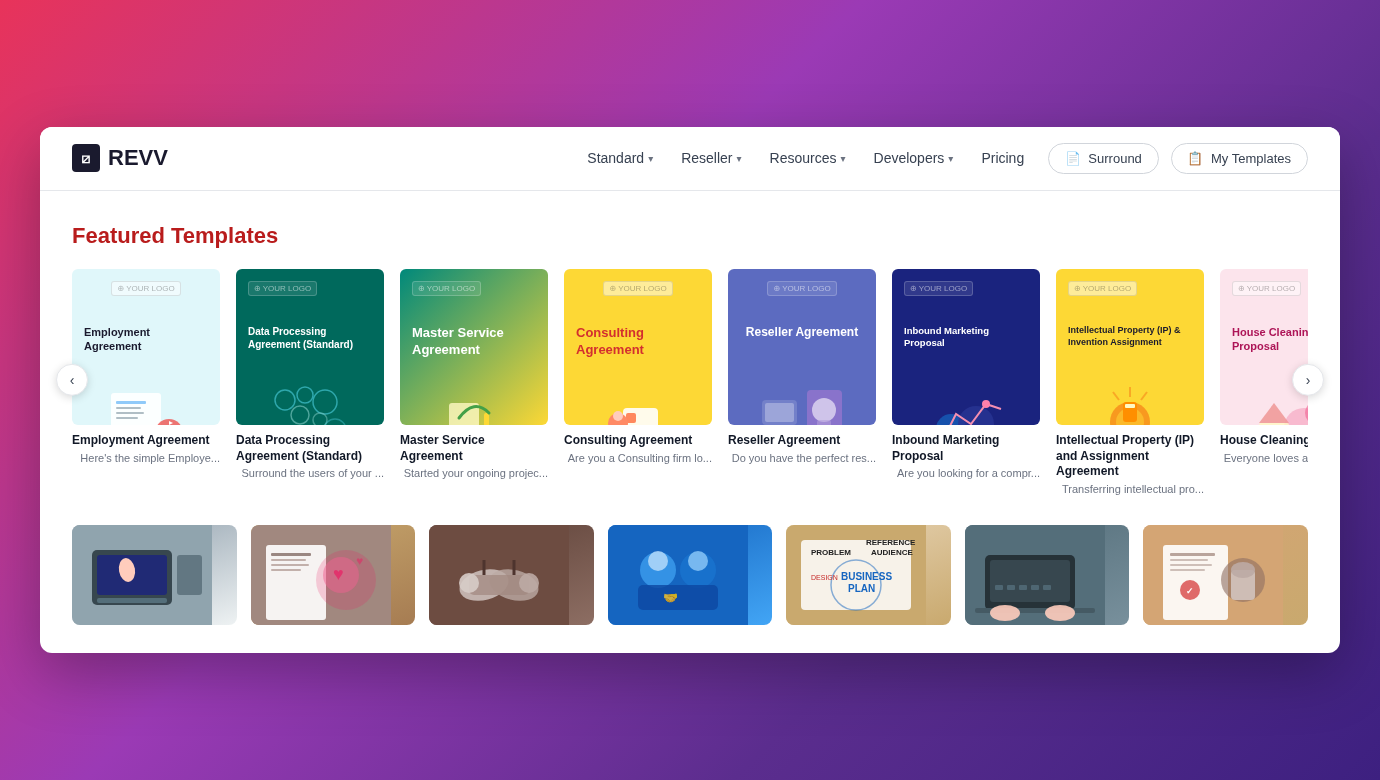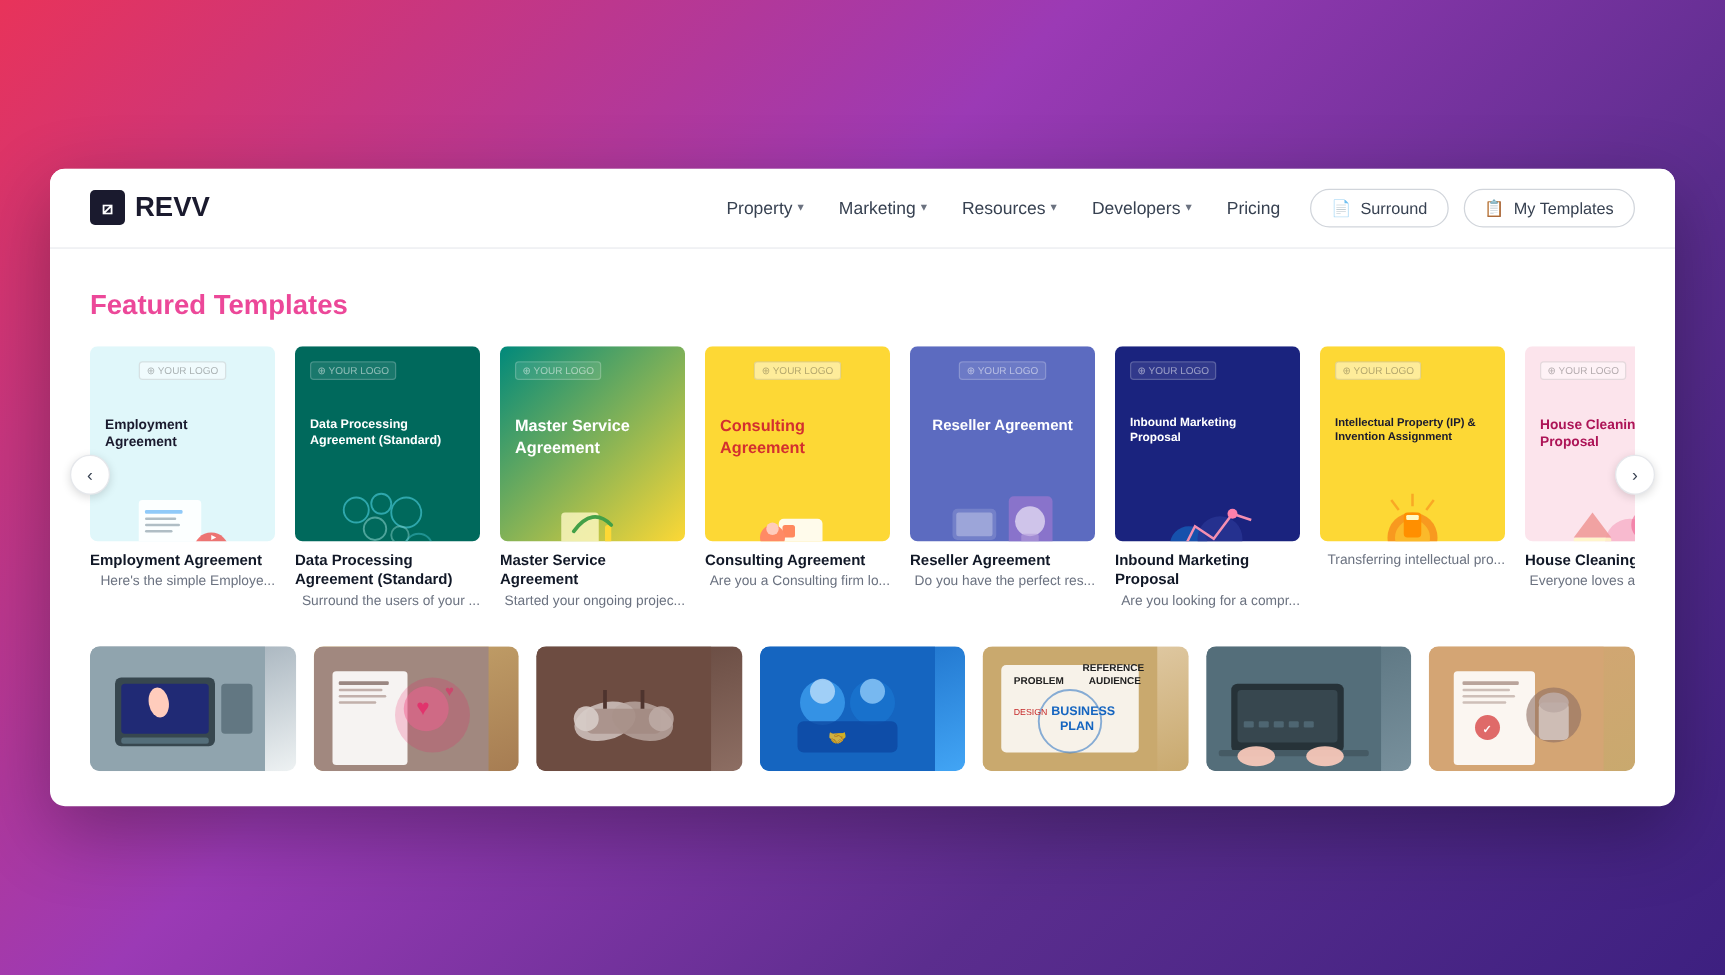--- a/index.html
+++ b/index.html
@@ -87,21 +87,21 @@
       gap: 7px;
     }
     
     .content {
       padding: 32px 32px 0;
       background: white;
     }
     .section-title {
       font-size: 22px;
       font-weight: 700;
-      color: #ec4899;
+      color: #b91c1c;
       margin-bottom: 20px;
     }
     
     .carousel-wrapper {
       position: relative;
     }
     .carousel-track {
       display: flex;
       gap: 16px;
       overflow: hidden;
@@ -245,27 +245,27 @@
 <div class="main-container">
 
   <nav class="navbar">
     <a class="logo" href="#">
       <div class="logo-icon">⧄</div>
       <span>REVV</span>
     </a>
     <ul class="nav-links">
       <li>
         <a href="#">
-          <span>Property</span>
+          <span>Standard</span>
           <span class="chevron">▾</span>
         </a>
       </li>
       <li>
         <a href="#">
-          <span>Marketing</span>
+          <span>Reseller</span>
           <span class="chevron">▾</span>
         </a>
       </li>
       <li>
         <a href="#">
           <span>Resources</span>
           <span class="chevron">▾</span>
         </a>
       </li>
       <li>
@@ -420,20 +420,21 @@
                 <circle cx="45" cy="45" r="20" fill="#f57f17" opacity="0.7"></circle>
                 <circle cx="45" cy="45" r="14" fill="#fbc02d" opacity="0.8"></circle>
                 <rect x="38" y="25" width="14" height="20" rx="3" fill="#ff8f00"></rect>
                 <rect x="40" y="27" width="10" height="4" rx="1" fill="#fff9c4"></rect>
                 <line x1="45" y1="10" x2="45" y2="20" stroke="#f9a825" stroke-width="2"></line>
                 <line x1="28" y1="15" x2="34" y2="23" stroke="#f9a825" stroke-width="2"></line>
                 <line x1="62" y1="15" x2="56" y2="23" stroke="#f9a825" stroke-width="2"></line>
               </svg>
             </div>
           </div>
+          <div class="card-name">Intellectual Property (IP) and Assignment Agreement</div>
           <div class="card-desc">Transferring intellectual pro...</div>
         </div>
 
         <div class="template-card">
           <div class="card-thumb card-houseclean">
             <span class="card-logo-placeholder">⊕ YOUR LOGO</span>
             <div class="card-title-dark" style="font-size:11px;font-weight:800;color:#ad1457;">House Cleaning Proposal</div>
             <div class="card-illustration">
               <svg width="90" height="75" viewBox="0 0 90 75">
                 <circle cx="55" cy="45" r="20" fill="#f48fb1" opacity="0.5"></circle>

